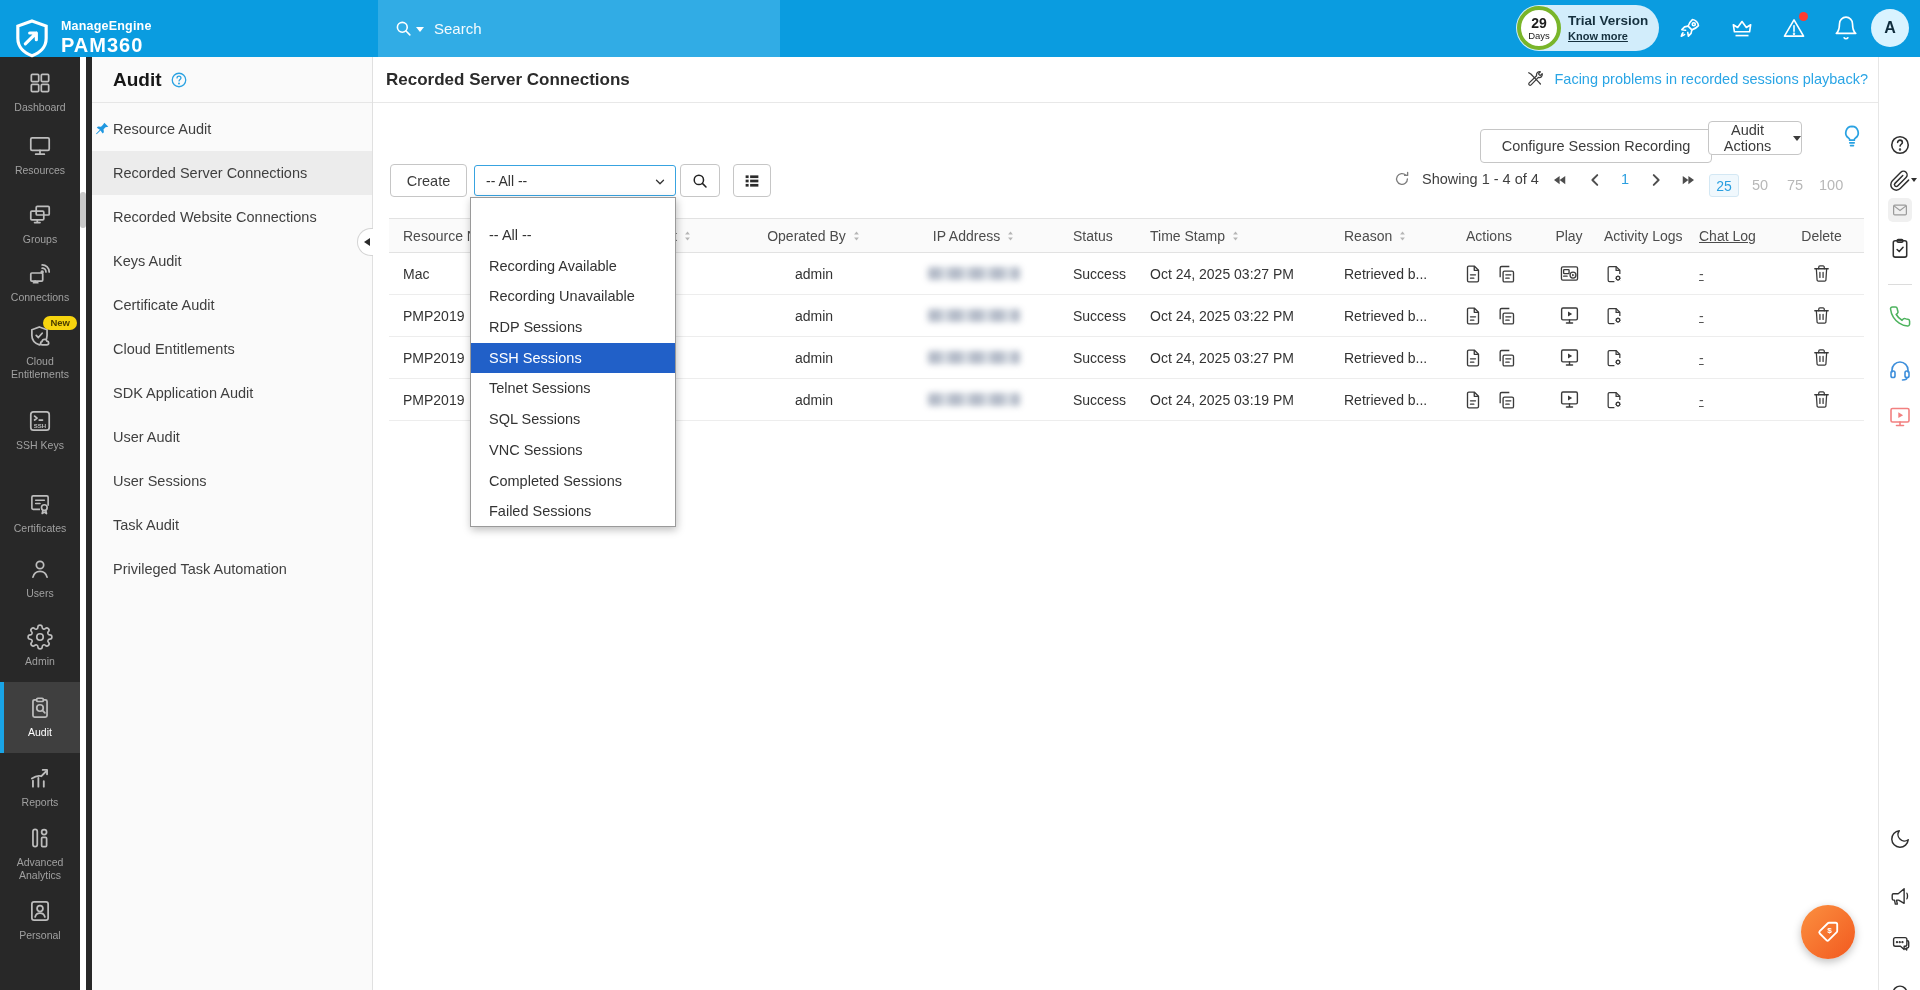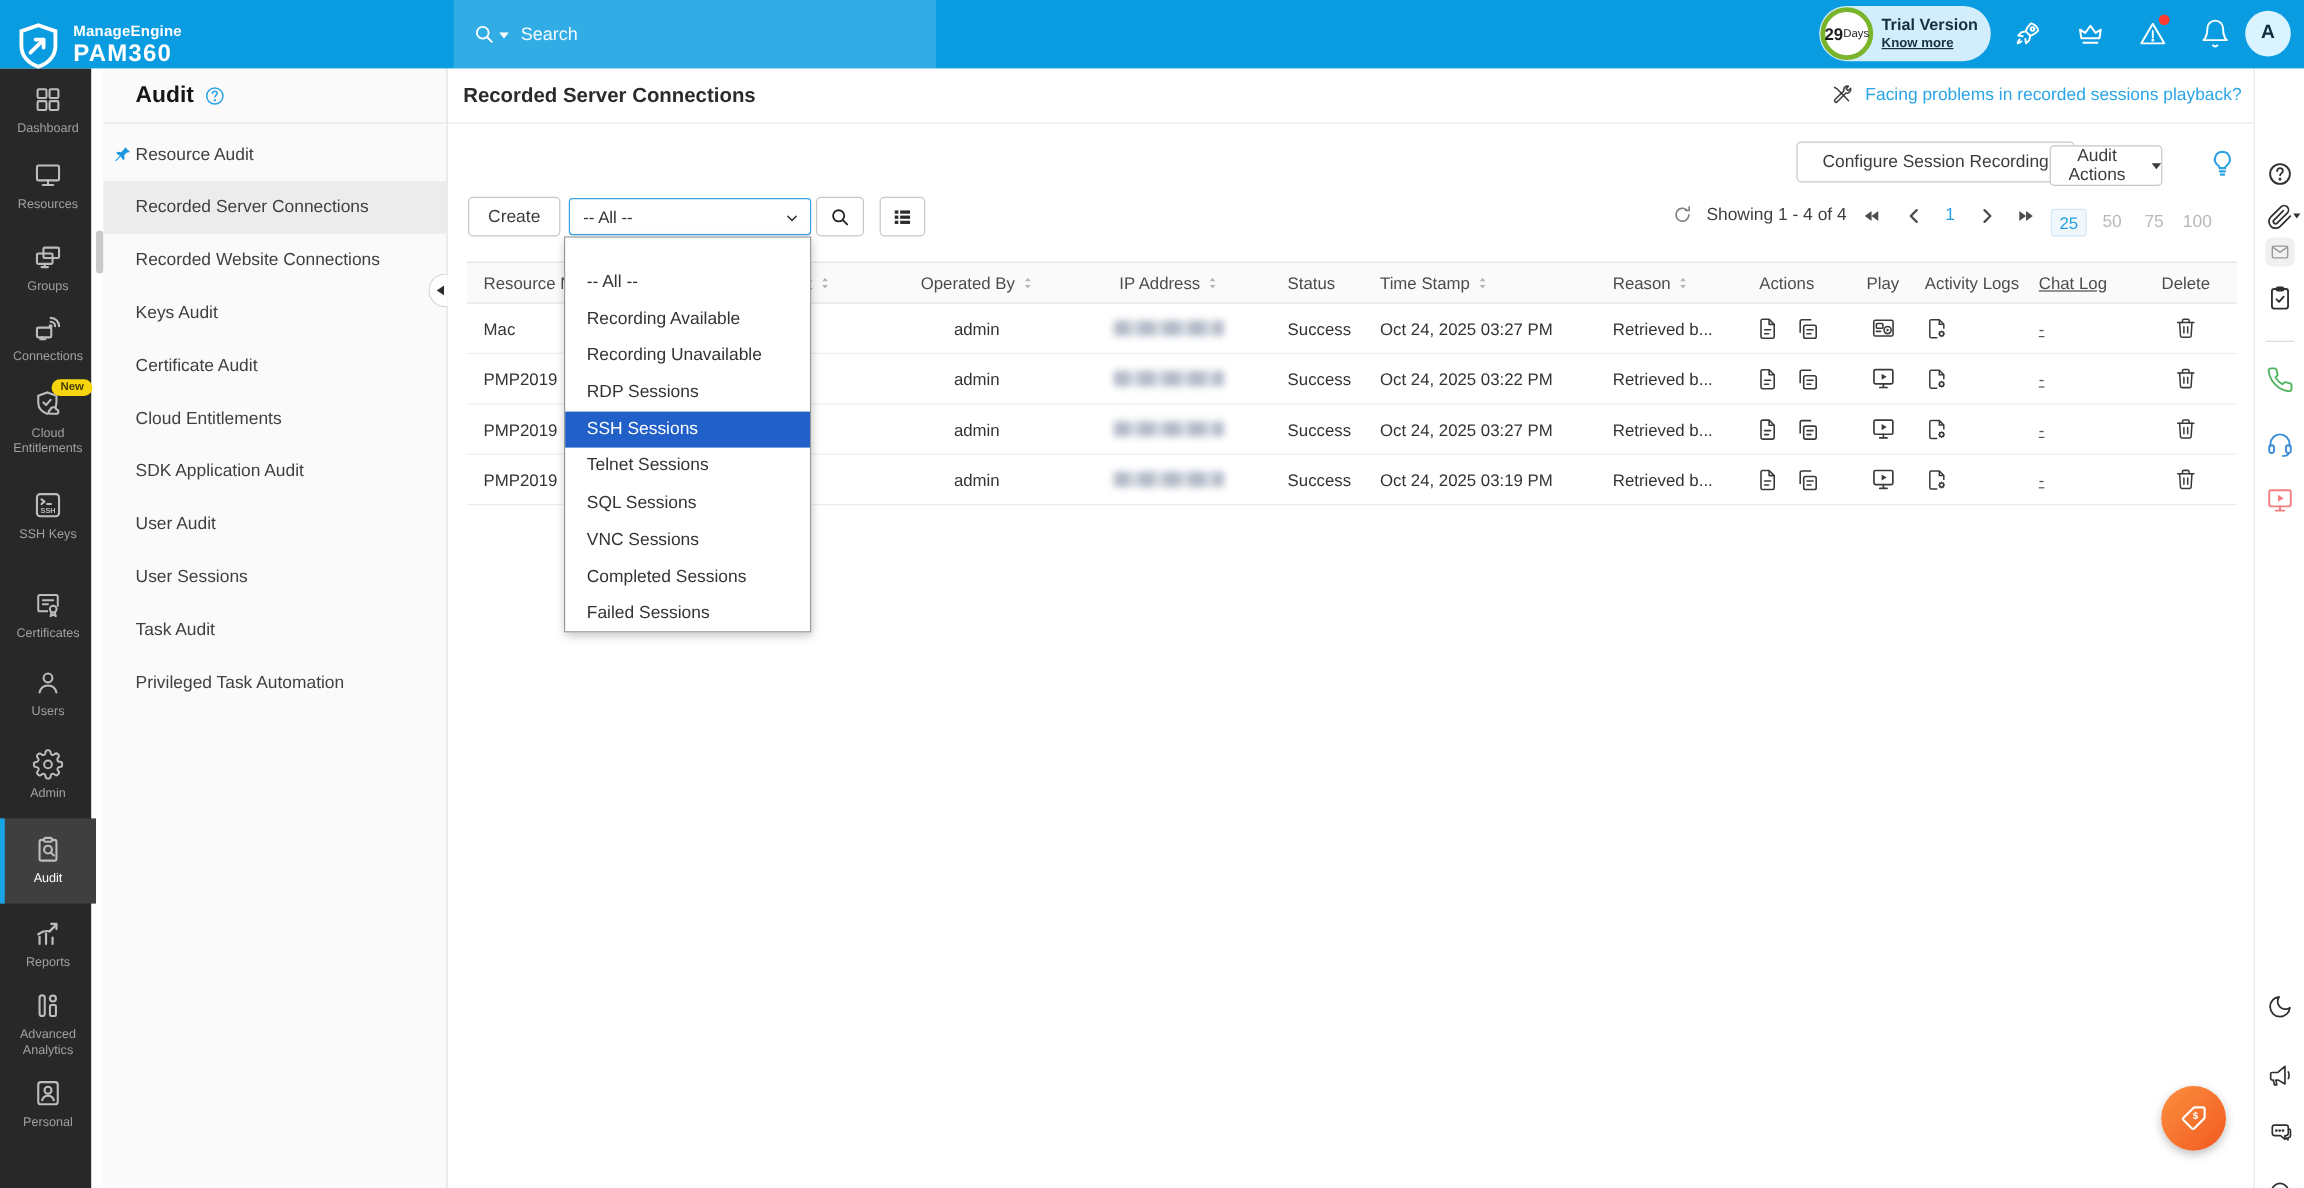--- a/index.html
+++ b/index.html
@@ -10,32 +10,32 @@
   
   .topbar { position:absolute; left:0; top:0; width:1920px; height:57px; background:#0a9ce0; z-index:30; }
   .brand { position:absolute; left:12px; top:6px; display:flex; align-items:center; gap:9px; color:#fff;margin-top:12px; }
   .brand-text .l1 { font-size:12.5px; font-weight:bold; letter-spacing:.2px; }
   .brand-text .l2 { font-size:20px; font-weight:bold; letter-spacing:1px; margin-top:1px; }
   .searchbox { position:absolute; left:378px; top:0; width:402px; height:57px; background:rgba(255,255,255,.16); display:flex; align-items:center; color:#fff; cursor:text; }
   .searchbox .mag { margin-left:16px; }
   .searchbox .caret { margin-left:3px; border:4px solid transparent; border-top:5px solid #fff; margin-top:5px; }
   .searchbox .ph { margin-left:10px; font-size:15px; color:rgba(255,255,255,.95); }
   .trial-pill { position:absolute; left:1516px; top:5px; height:46px; width:143px; background:#d2edfb; border-radius:23px; }
-  .trial-circ { position:absolute; left:1px; top:1px; width:44px; height:44px; border-radius:50%; background:#fff; border:4px solid #79b52a; display:flex; flex-direction:row; align-items:center; justify-content:center; line-height:1; }
+  .trial-circ { position:absolute; left:1px; top:1px; width:44px; height:44px; border-radius:50%; background:#fff; border:4px solid #79b52a; display:flex; flex-direction:column; align-items:center; justify-content:center; line-height:1; }
   .trial-circ .n { font-size:14px; font-weight:bold; color:#1c1c1c; }
   .trial-circ .d { font-size:9.5px; color:#1c1c1c; margin-top:1px; }
   .trial-text { position:absolute; left:52px; top:8px; color:#15303e; }
   .trial-text .t { font-size:13.5px; font-weight:bold; }
   .trial-text .k { font-size:11px; font-weight:bold; text-decoration:underline; margin-top:2px; cursor:pointer; }
   .top-ic { position:absolute; top:15px; width:26px; height:26px; color:#fff; cursor:pointer; }
   .alert-dot { position:absolute; right:-1px; top:-3px; width:9px; height:9px; border-radius:50%; background:#ff3b30; }
   .avatar { position:absolute; left:1871px; top:9px; width:38px; height:38px; border-radius:50%; background:#d9f3ff; color:#0f2c3c; font-weight:bold; font-size:16px; display:flex; align-items:center; justify-content:center; cursor:pointer; }
 
   
-  .left-rail { position:absolute; left:0; top:57px; width:76px; height:933px; background:#282828; z-index:20; }
+  .left-rail { position:absolute; left:0; top:57px; width:92px; height:933px; background:#282828; z-index:20; }
   .rail-item { position:absolute; left:0; width:80px; display:flex; flex-direction:column; align-items:center; padding-top:8px; cursor:pointer; color:#bdbdbd; }
   .rail-item .lbl { margin-top:5px; font-size:10.5px; color:#a0a0a0; text-align:center; line-height:1.2; padding:0 3px; }
   .rail-item.active { background:#3f3f3f; }
   .rail-item.active::before { content:""; position:absolute; left:0; top:0; bottom:0; width:4px; background:#19a4e6; }
   .rail-item.active .lbl { color:#fff; }
   .new-badge { position:absolute; right:3px; top:0px; background:#f6d40e; color:#4a3d00; font-size:9.5px; font-weight:bold; border-radius:8px; padding:1px 7px 2px; }
   .rail-scrollbar { position:absolute; left:80px; top:57px; width:6px; height:933px; background:#fff; z-index:21; }
   .rail-scrollbar .thumb { position:absolute; left:0; top:135px; width:6px; height:36px; background:#c9c9c9; border-radius:3px; cursor:grab; }
 
   
@@ -495,21 +495,21 @@
   <div class="page-head">
     <div class="page-title">Recorded Server Connections</div>
     <div class="head-right">
       <svg class="ic" width="20" height="20" style="color:#3c3c3c">
           <use href="#i-tools"></use>
         </svg>
       <span class="head-link">Facing problems in recorded sessions playback?</span>
     </div>
   </div>
 
-  <button class="btn" style="left:1107px; top:61px; width:232px; height:34px;margin-left:17px;">Configure Session Recording</button>
+  <button class="btn" style="left:1107px; top:72px; width:232px; height:34px;">Configure Session Recording</button>
   <button class="btn" style="left:1335px; top:64px; width:94px; height:34px;">
     <span>Audit Actions</span>
     <span class="caret-dn"></span>
   </button>
   <svg class="ic" style="position:absolute; left:1466px; top:66px; color:#2aa2e2" width="26" height="26">
       <use href="#i-bulb"></use>
     </svg>
 
   <button class="btn" style="left:17px; top:107px; width:77px; height:33px;">Create</button>
   <div class="filter-select">

